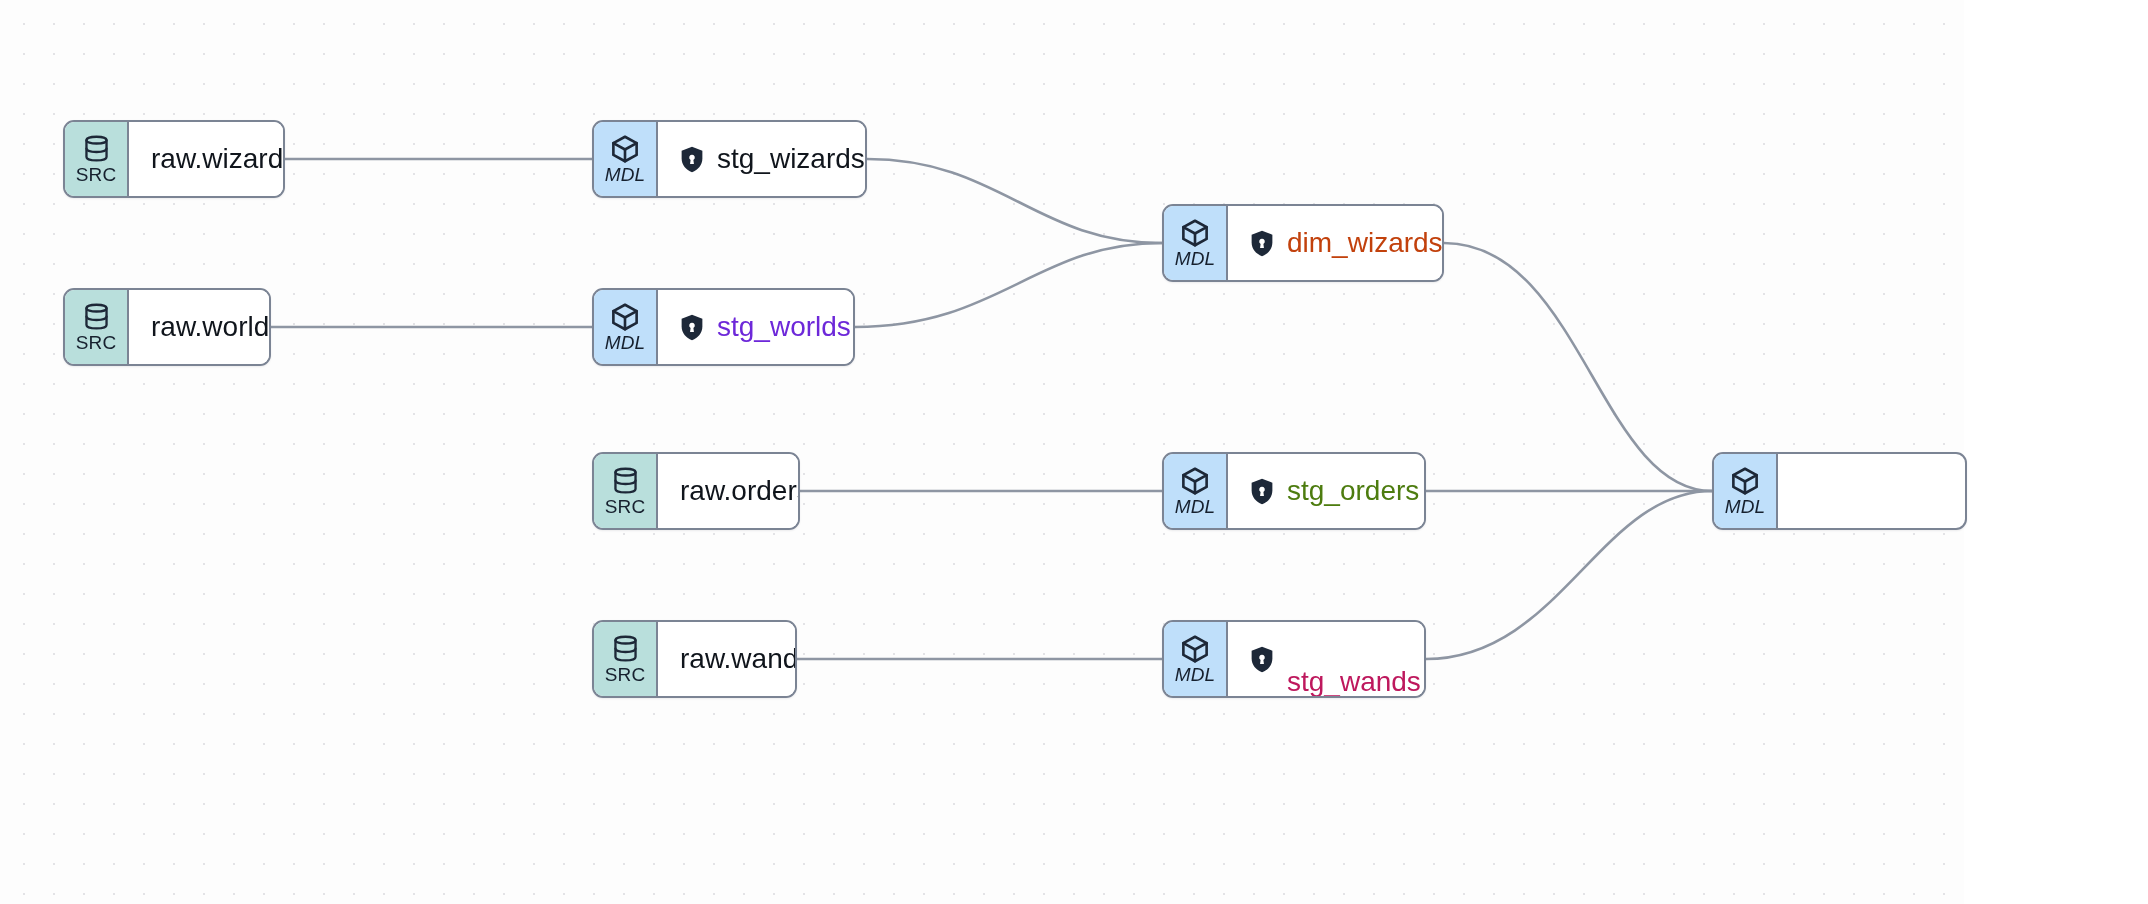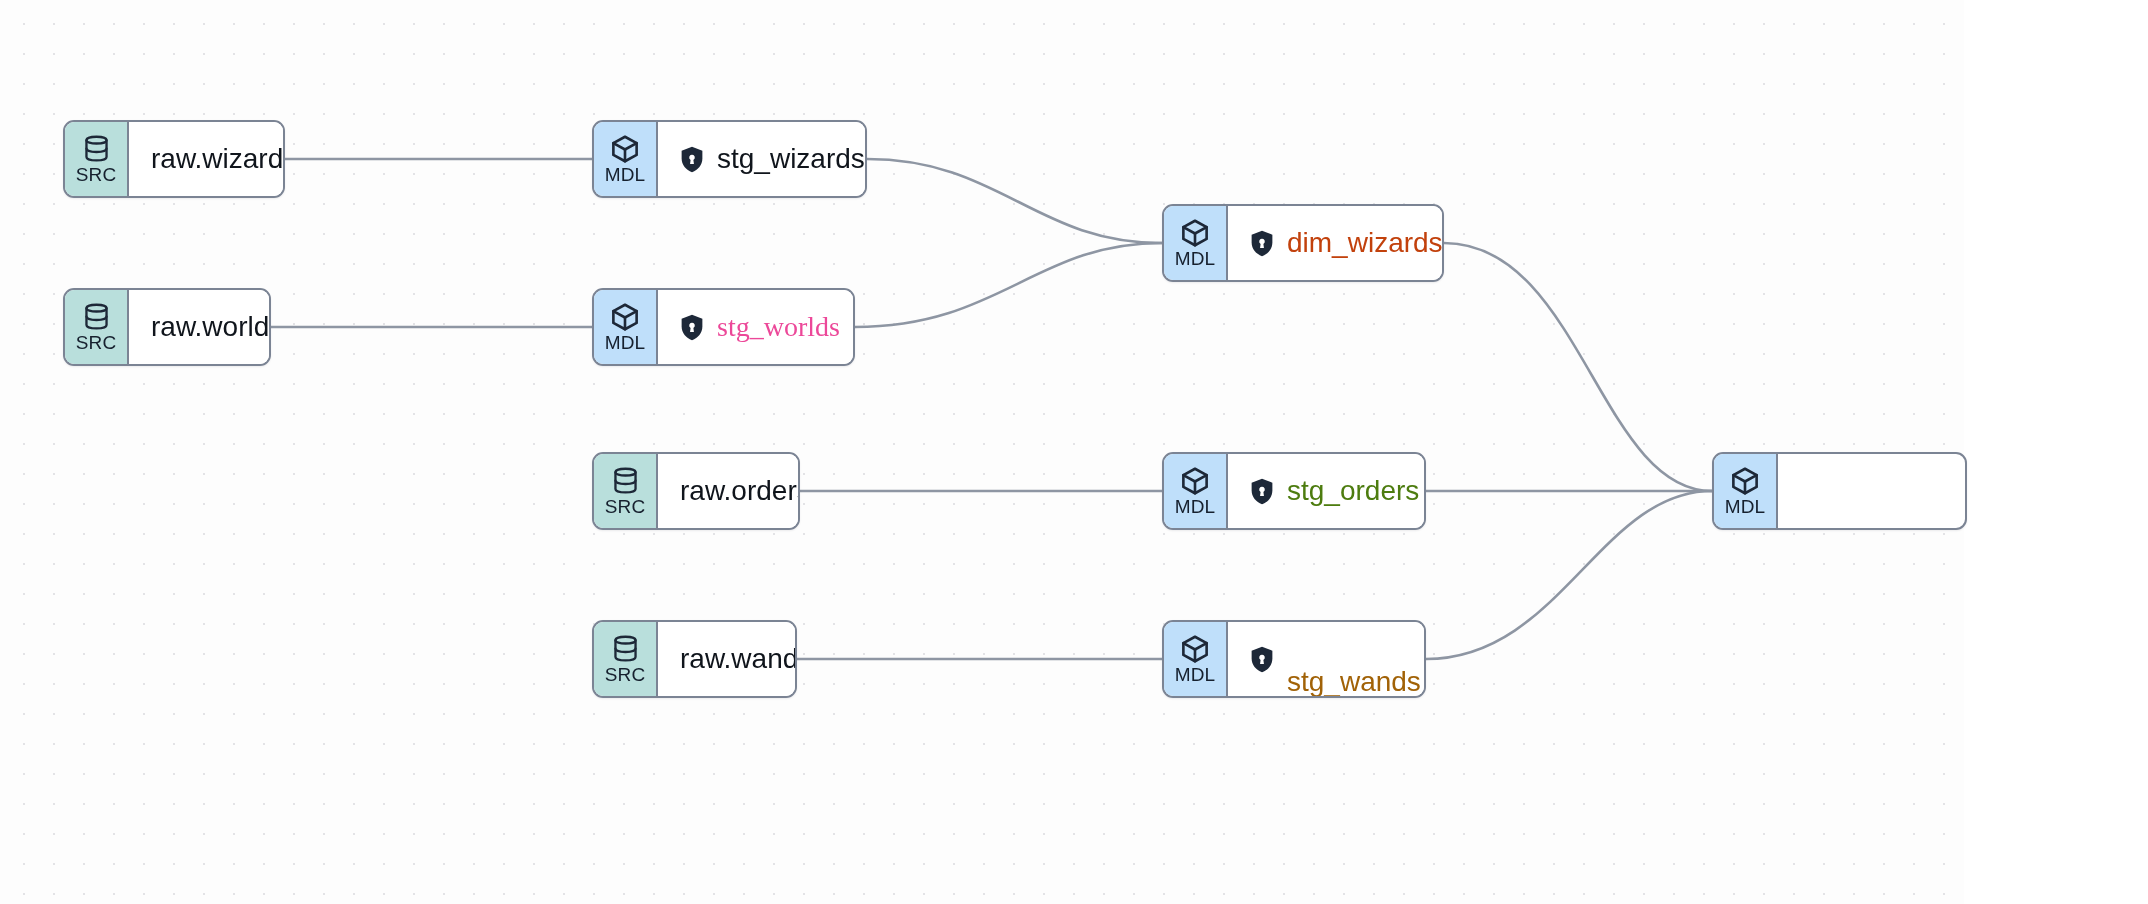--- a/index.html
+++ b/index.html
@@ -40,21 +40,21 @@
     flex:0 0 64px;
     display:flex;
     flex-direction:column;
     align-items:center;
     justify-content:center;
     gap:1px;
     border-right:2px solid #7b8494;
     box-sizing:border-box;
   }
   .badge-src{background:#b9dfdc;}
-  .badge-mdl{background:#bfdffa;}
+  .badge-mdl{background:#bfdffa;font-style:italic;}
   .badge svg{display:block;}
   .badge-text{
     font-size:19px;
     line-height:19px;
     color:#16202e;
     letter-spacing:.1px;
     font-family:"Liberation Sans", sans-serif;
   }
   .body{
     flex:1 1 auto;
@@ -168,21 +168,21 @@
           <path d="M2.7 7.3 L2.7 16.7 L12 21.8 L12 12.4" fill="none" stroke="#1d2838" stroke-width="2.1" stroke-linecap="round" stroke-linejoin="round"></path>
           <path d="M21.3 7.3 L21.3 16.7 L12 21.8" fill="none" stroke="#1d2838" stroke-width="2.1" stroke-linecap="round" stroke-linejoin="round"></path>
         </svg>
         <span class="badge-text">MDL</span>
       </div>
       <div class="body">
         <svg width="24" height="27" viewBox="0 0 22 25" class="shield">
           <path d="M11 0.8 L20.6 4.4 L20.6 11.6 C20.6 17.6 16.6 22.2 11 24.2 C5.4 22.2 1.4 17.6 1.4 11.6 L1.4 4.4 Z" fill="#1d2838"></path>
           <path d="M11 8.2 A2.5 2.5 0 0 1 12.3 12.9 L12.8 16.6 L9.2 16.6 L9.7 12.9 A2.5 2.5 0 0 1 11 8.2 Z" fill="#ffffff"></path>
         </svg>
-        <span class="label" style="color: #ec4899; font-family: Liberation Serif, serif;">stg_worlds</span>
+        <span class="label" style="color: #6d28d9;">stg_worlds</span>
       </div>
     </div>
     <div class="node" style="left: 1162px; top: 204px; width: 282px; border-color: rgb(123, 132, 148);">
       <div class="badge badge-mdl" style="background: rgb(191, 223, 250); border-right-color: rgb(123, 132, 148);">
         <svg width="30" height="30" viewBox="0 0 24 24">
           <path d="M12 2.2 L21.3 7.3 L12 12.4 L2.7 7.3 Z" fill="none" stroke="#1d2838" stroke-width="2.1" stroke-linecap="round" stroke-linejoin="round"></path>
           <path d="M2.7 7.3 L2.7 16.7 L12 21.8 L12 12.4" fill="none" stroke="#1d2838" stroke-width="2.1" stroke-linecap="round" stroke-linejoin="round"></path>
           <path d="M21.3 7.3 L21.3 16.7 L12 21.8" fill="none" stroke="#1d2838" stroke-width="2.1" stroke-linecap="round" stroke-linejoin="round"></path>
         </svg>
         <span class="badge-text">MDL</span>
@@ -219,21 +219,21 @@
           <path d="M2.7 7.3 L2.7 16.7 L12 21.8 L12 12.4" fill="none" stroke="#1d2838" stroke-width="2.1" stroke-linecap="round" stroke-linejoin="round"></path>
           <path d="M21.3 7.3 L21.3 16.7 L12 21.8" fill="none" stroke="#1d2838" stroke-width="2.1" stroke-linecap="round" stroke-linejoin="round"></path>
         </svg>
         <span class="badge-text">MDL</span>
       </div>
       <div class="body">
         <svg width="24" height="27" viewBox="0 0 22 25" class="shield">
           <path d="M11 0.8 L20.6 4.4 L20.6 11.6 C20.6 17.6 16.6 22.2 11 24.2 C5.4 22.2 1.4 17.6 1.4 11.6 L1.4 4.4 Z" fill="#1d2838"></path>
           <path d="M11 8.2 A2.5 2.5 0 0 1 12.3 12.9 L12.8 16.6 L9.2 16.6 L9.7 12.9 A2.5 2.5 0 0 1 11 8.2 Z" fill="#ffffff"></path>
         </svg>
-        <span class="label" style="color: #a16207; margin-top: 46px;">stg_wands</span>
+        <span class="label" style="color: #be185d; margin-top: 46px;">stg_wands</span>
       </div>
     </div>
     <div class="node" style="left: 1712px; top: 452px; width: 255px; border-color: rgb(123, 132, 148);">
       <div class="badge badge-mdl" style="background: rgb(191, 223, 250); border-right-color: rgb(123, 132, 148);">
         <svg width="30" height="30" viewBox="0 0 24 24">
           <path d="M12 2.2 L21.3 7.3 L12 12.4 L2.7 7.3 Z" fill="none" stroke="#1d2838" stroke-width="2.1" stroke-linecap="round" stroke-linejoin="round"></path>
           <path d="M2.7 7.3 L2.7 16.7 L12 21.8 L12 12.4" fill="none" stroke="#1d2838" stroke-width="2.1" stroke-linecap="round" stroke-linejoin="round"></path>
           <path d="M21.3 7.3 L21.3 16.7 L12 21.8" fill="none" stroke="#1d2838" stroke-width="2.1" stroke-linecap="round" stroke-linejoin="round"></path>
         </svg>
         <span class="badge-text">MDL</span>

